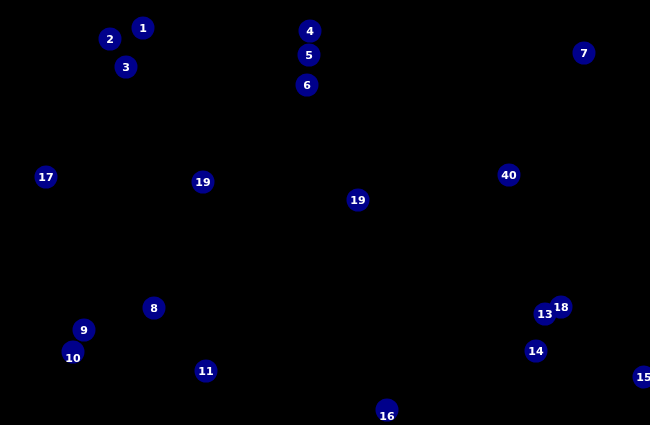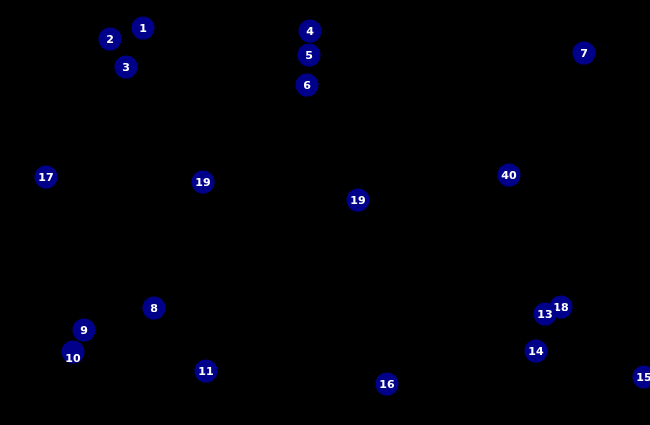--- a/index.html
+++ b/index.html
@@ -83,21 +83,21 @@
     </div>
     <div class="node" style="left: 515px; top: 314px; margin-left: 30px;">
       <span>13</span>
     </div>
     <div class="node" style="left: 528px; top: 351px; margin-left: 8px;">
       <span>14</span>
     </div>
     <div class="node" style="left: 612px; top: 377px; margin-left: 32px;">
       <span>15</span>
     </div>
-    <div class="node" style="left: 387px; top: 384px;">
+    <div class="node" style="left: 387px; top: 410px; align-items: flex-end;">
       <span>16</span>
     </div>
     <div class="node" style="left: 46px; top: 177px;">
       <span>17</span>
     </div>
     <div class="node" style="left: 203px; top: 182px;">
       <span>19</span>
     </div>
     <div class="node" style="left: 358px; top: 200px; text-align: right;">
       <span>19</span>

